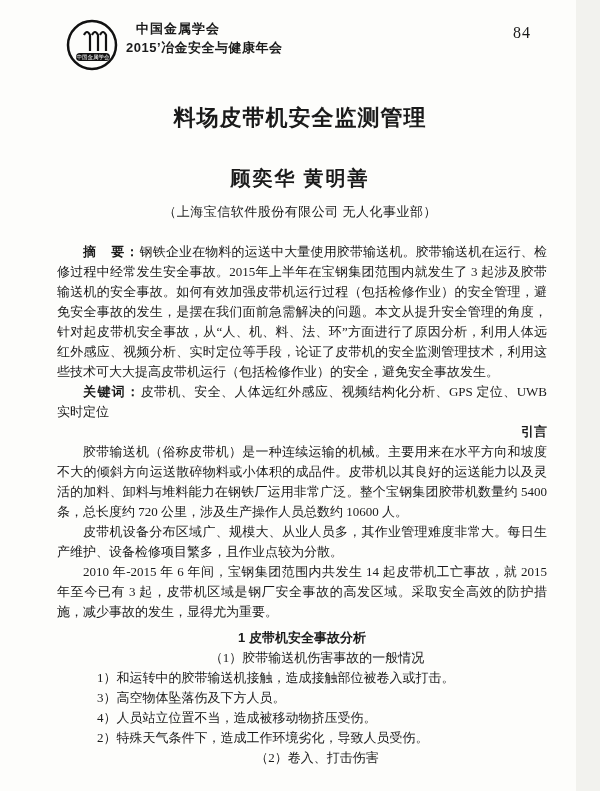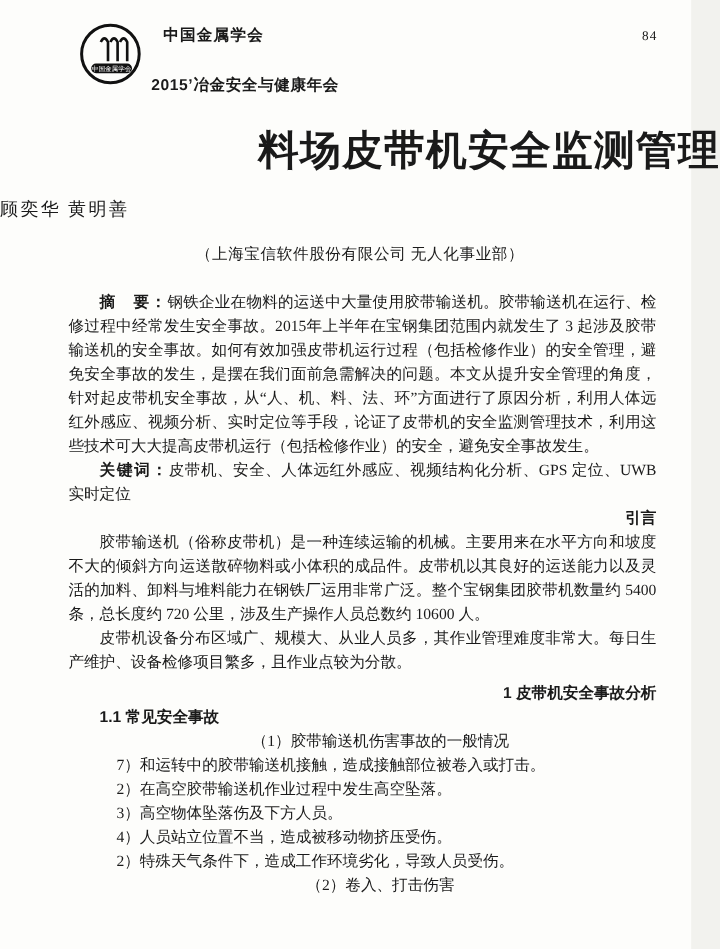--- a/index.html
+++ b/index.html
@@ -9,43 +9,43 @@
     color:#1a1a1a;position:relative;overflow:hidden;
   }
   .page{position:absolute;left:0;top:0;width:576px;height:791px;background:#fdfdfb;}
 
   
   .header{position:absolute;left:0;top:0;width:600px;height:80px;}
   .logo{position:absolute;left:62px;top:17px;width:58px;height:57px;}
   .header-lines{position:absolute;left:126px;top:19px;width:300px;
     font-family:"Liberation Sans","DejaVu Sans",sans-serif;}
   .soc{font-size:13px;font-weight:bold;letter-spacing:1px;padding-left:10px;line-height:19px;}
-  .conf{font-size:13px;font-weight:bold;letter-spacing:0.5px;line-height:19px;margin-top:23px;}
-  .pageno{position:absolute;right:52px;top:24px;font-size:11px;letter-spacing:1px;}
+  .conf{font-size:13px;font-weight:bold;letter-spacing:0.5px;line-height:19px;}
+  .pageno{position:absolute;right:69px;top:24px;font-size:16px;letter-spacing:1px;}
 
   
-  .doc-title{position:absolute;left:0;top:103px;width:600px;text-align:right;
+  .doc-title{position:absolute;left:0;top:103px;width:600px;text-align:center;
     font-family:"Liberation Sans","DejaVu Sans",sans-serif;
-    font-size:34px;font-weight:bold;letter-spacing:1px;}
-  .doc-authors{position:absolute;left:0;top:165px;width:600px;
-    font-size:15px;font-weight:normal;letter-spacing:2px;}
+    font-size:22px;font-weight:bold;letter-spacing:1px;}
+  .doc-authors{position:absolute;left:0;top:165px;width:600px;text-align:center;
+    font-size:20px;font-weight:bold;letter-spacing:2px;}
   .doc-affil{position:absolute;left:0;top:203px;width:600px;text-align:center;
     font-size:13px;letter-spacing:0.5px;}
 
   
   .body{position:absolute;left:57px;top:242px;width:490px;
     font-size:13px;line-height:20px;text-align:justify;}
   .body p{margin:0;}
   .abstract{text-indent:2em;}
   .abstract b,.keywords b{font-family:"Liberation Sans","DejaVu Sans",sans-serif;letter-spacing:1px;}
   .keywords{text-indent:2em;margin-bottom:9px;}
   .h-intro{font-weight:bold;font-family:"Liberation Sans","DejaVu Sans",sans-serif;text-align:right;}
   .para{text-indent:2em;}
   .h1{font-weight:bold;font-family:"Liberation Sans","DejaVu Sans",sans-serif;
-    text-align:right;margin-top:6px !important;}
+    text-align:center;margin-top:6px !important;}
   .h2{font-weight:bold;font-family:"Liberation Sans","DejaVu Sans",sans-serif;
     text-align:left;padding-left:26px;}
   .item-paren{padding-left:30px;text-align:center;}
   .item-num{padding-left:40px;text-align:left;}
 </style>
 </head>
 <body>
 
 <div class="page">
 
@@ -70,25 +70,24 @@
   <div class="doc-authors">顾奕华 黄明善</div>
   <div class="doc-affil">（上海宝信软件股份有限公司 无人化事业部）</div>
 
   <div class="body">
     <p class="abstract"><b>摘　要：</b><span>钢铁企业在物料的运送中大量使用胶带输送机。胶带输送机在运行、检修过程中经常发生安全事故。2015年上半年在宝钢集团范围内就发生了 3 起涉及胶带输送机的安全事故。如何有效加强皮带机运行过程（包括检修作业）的安全管理，避免安全事故的发生，是摆在我们面前急需解决的问题。本文从提升安全管理的角度，针对起皮带机安全事故，从“人、机、料、法、环”方面进行了原因分析，利用人体远红外感应、视频分析、实时定位等手段，论证了皮带机的安全监测管理技术，利用这些技术可大大提高皮带机运行（包括检修作业）的安全，避免安全事故发生。</span></p>
     <p class="keywords"><b>关键词：</b><span>皮带机、安全、人体远红外感应、视频结构化分析、GPS 定位、UWB 实时定位</span></p>
 
     <p class="h-intro">引言</p>
     <p class="para">胶带输送机（俗称皮带机）是一种连续运输的机械。主要用来在水平方向和坡度不大的倾斜方向运送散碎物料或小体积的成品件。皮带机以其良好的运送能力以及灵活的加料、卸料与堆料能力在钢铁厂运用非常广泛。整个宝钢集团胶带机数量约 5400 条，总长度约 720 公里，涉及生产操作人员总数约 10600 人。</p>
     <p class="para">皮带机设备分布区域广、规模大、从业人员多，其作业管理难度非常大。每日生产维护、设备检修项目繁多，且作业点较为分散。</p>
+    <p class="para">2010 年-2015 年 6 年间，宝钢集团范围内共发生 14 起皮带机工亡事故，就 2015 年至今已有 3 起，皮带机区域是钢厂安全事故的高发区域。采取安全高效的防护措施，减少事故的发生，显得尤为重要。</p>
     <p class="h1">1 皮带机安全事故分析</p>
-    <p class="h2">1.1 常见安全事故</p>
     <p class="item-paren">（1）胶带输送机伤害事故的一般情况</p>
-    <p class="item-num">7）和运转中的胶带输送机接触，造成接触部位被卷入或打击。</p>
-    <p class="item-num">2）在高空胶带输送机作业过程中发生高空坠落。</p>
+    <p class="item-num">1）和运转中的胶带输送机接触，造成接触部位被卷入或打击。</p>
     <p class="item-num">3）高空物体坠落伤及下方人员。</p>
     <p class="item-num">4）人员站立位置不当，造成被移动物挤压受伤。</p>
     <p class="item-num">2）特殊天气条件下，造成工作环境劣化，导致人员受伤。</p>
     <p class="item-paren">（2）卷入、打击伤害</p>
 
   </div>
 
 </div>
 
 </body></html>

